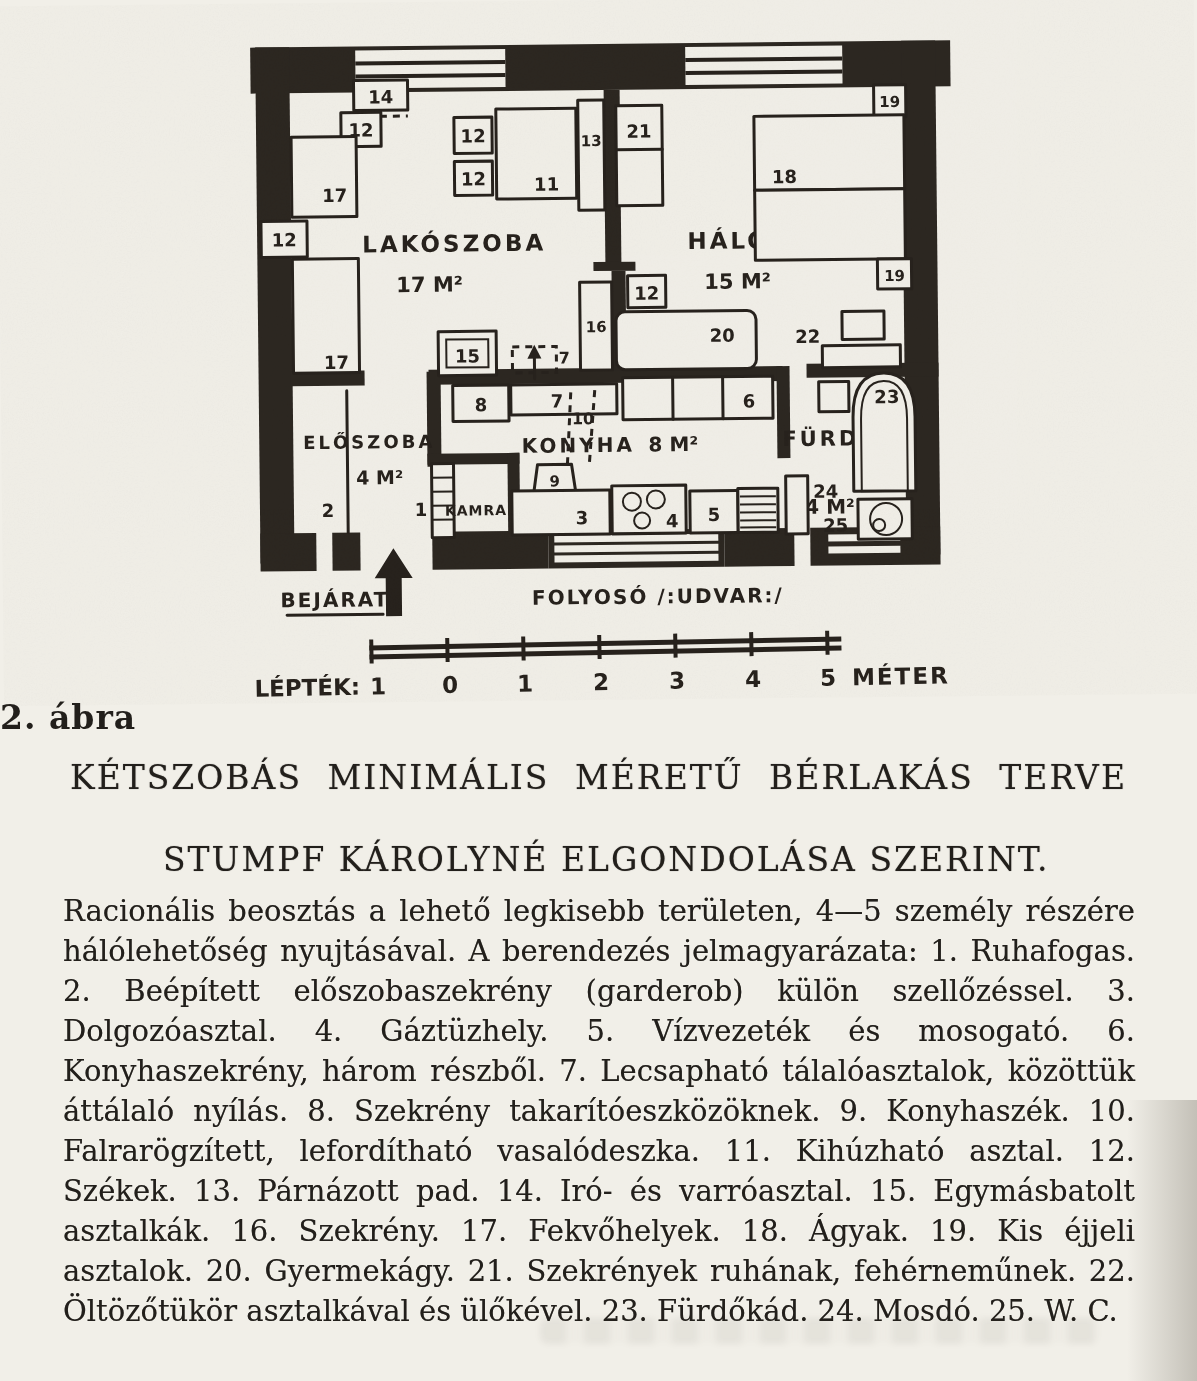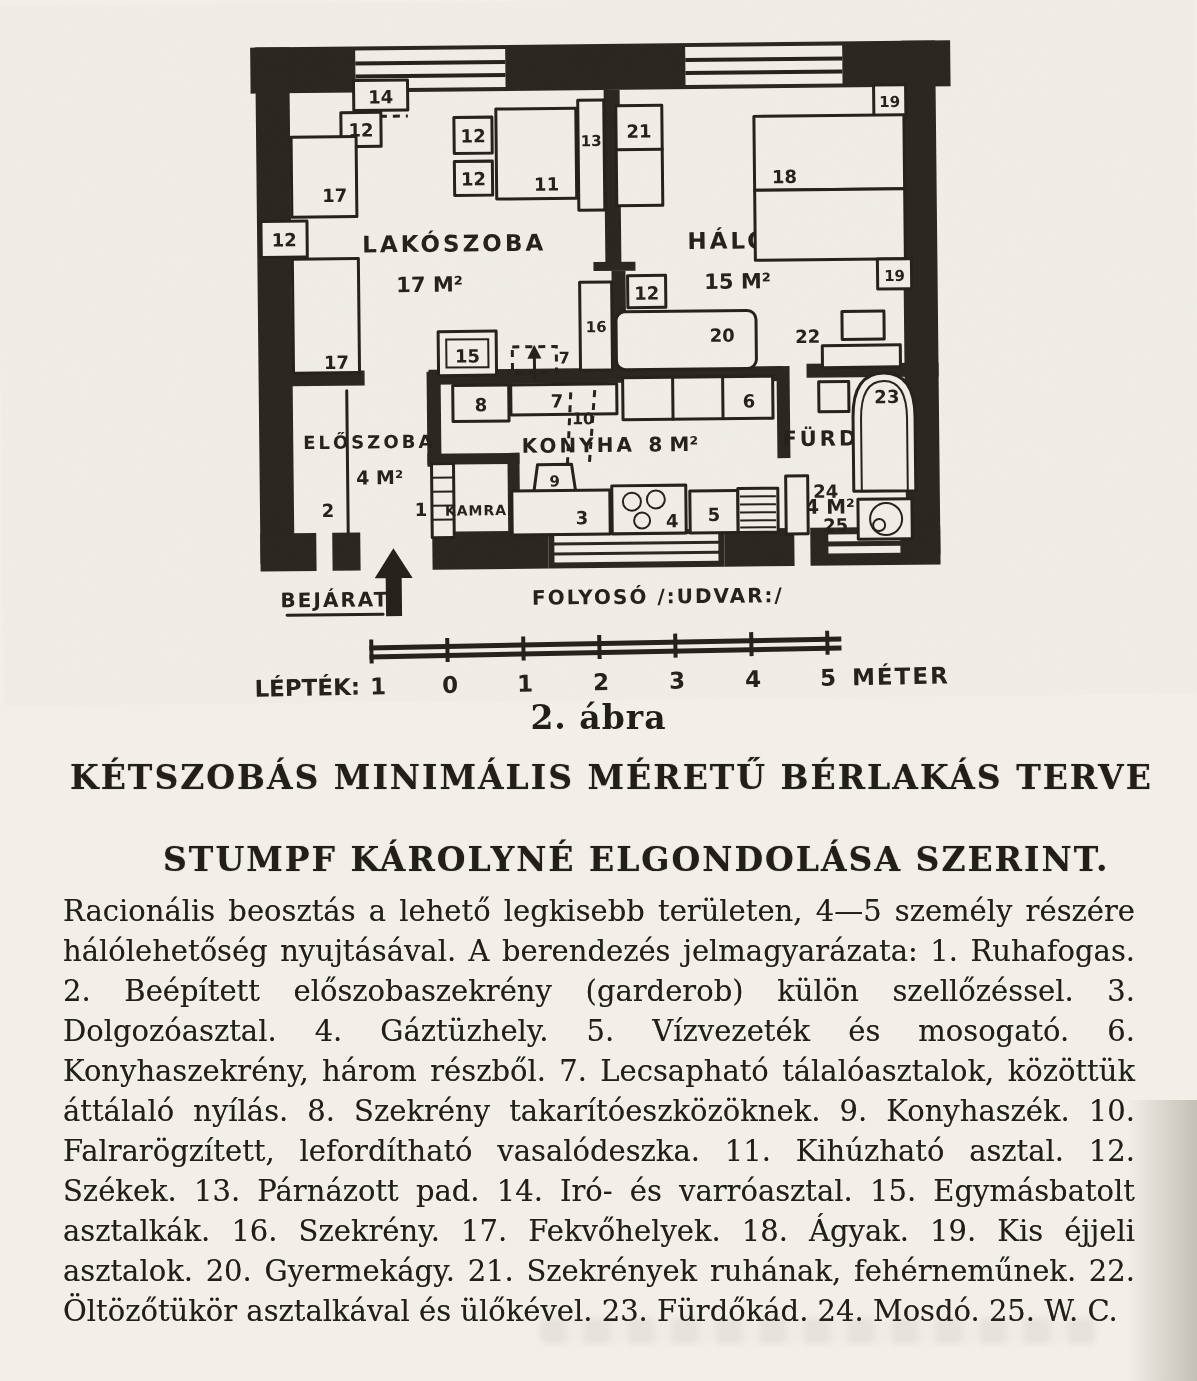--- a/index.html
+++ b/index.html
@@ -27,26 +27,26 @@
   .furn{fill:#f1efe8;stroke:#26211c;stroke-width:3;stroke-linejoin:round;stroke-linecap:round;}
   .thin{fill:none;stroke:#26211c;stroke-width:2;}
   .ln3{stroke:#26211c;stroke-width:3;stroke-linecap:round;fill:none;}
   .dash{stroke:#26211c;stroke-width:3;stroke-dasharray:7 6;fill:none;}
   .fn{font-size:18px;}
   .fns{font-size:15px;}
   .room{letter-spacing:3px;}
   
   .caption{
     position:absolute;top:698px;left:0;width:1197px;
-    text-align:center;font-size:33px;font-weight:700;
+    font-size:33px;font-weight:700;
     letter-spacing:1px;
   }
   .title-line{
     position:absolute;left:70px;width:1057px;
-    font-size:33px;font-weight:700;letter-spacing:2px;
+    font-size:33px;font-weight:400;letter-spacing:2px;
     text-align:justify;text-align-last:justify;
     white-space:nowrap;text-align-last:justify;
     text-shadow:0 0 1px rgba(34,31,27,.55);
   }
   #title-1{top:758px;}
   #title-2{top:840px;left:163px;width:878px;}
   .legend{
     position:absolute;top:862px;left:63px;width:1072px;
     font-size:29px;line-height:40px;
     text-align:justify;

